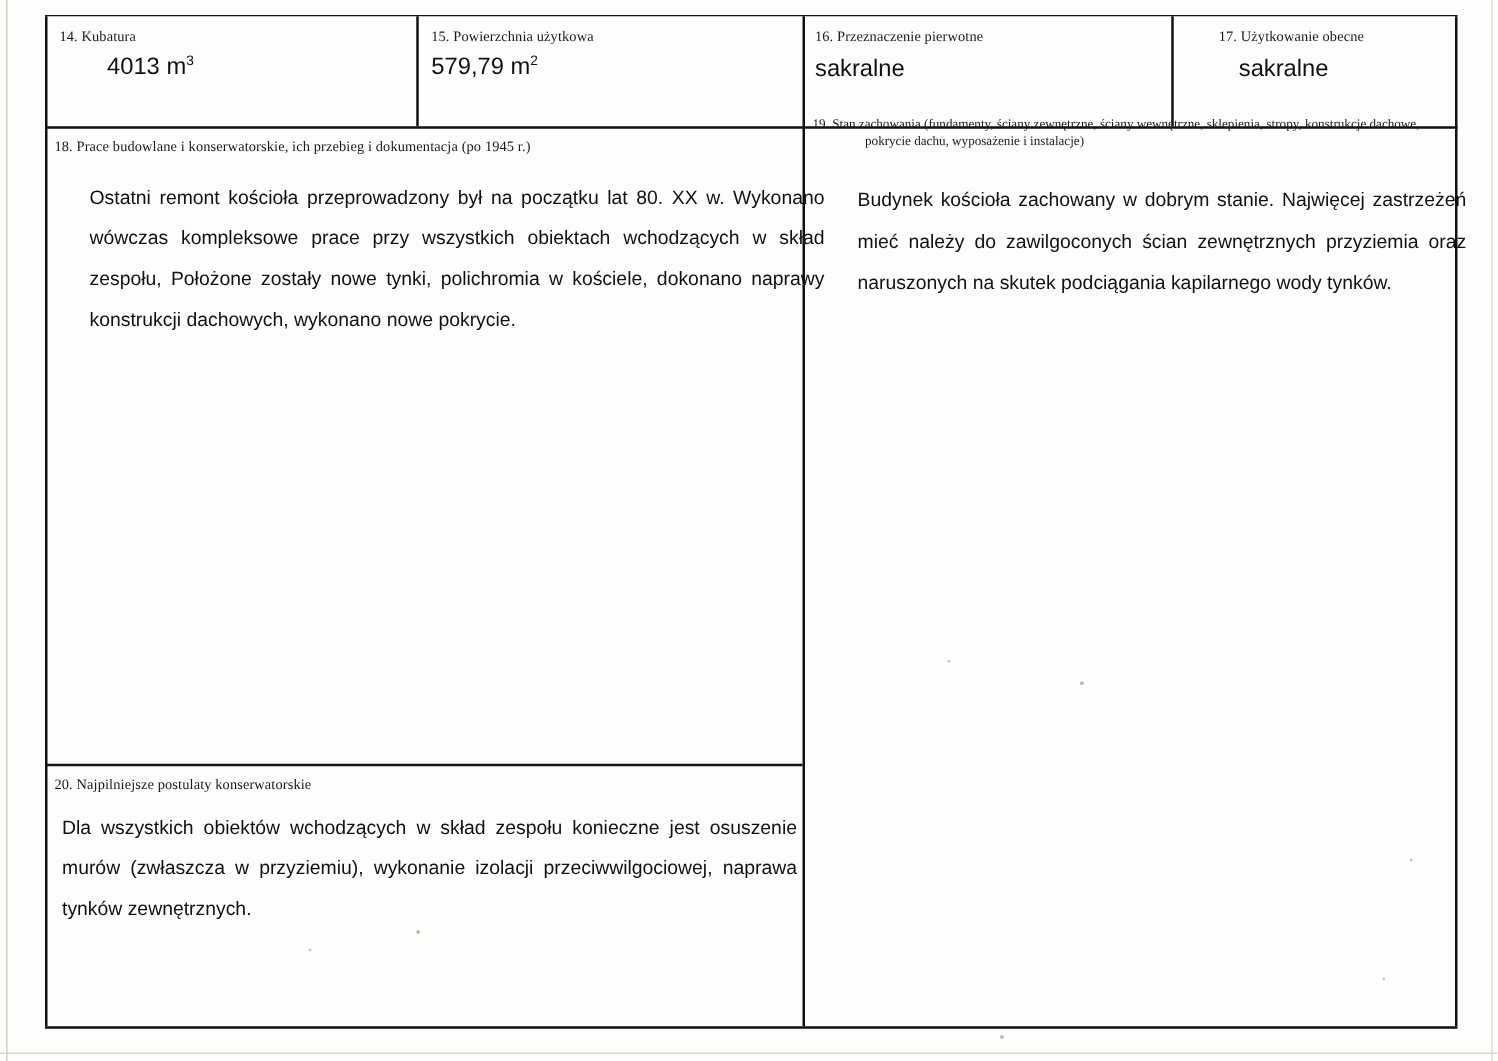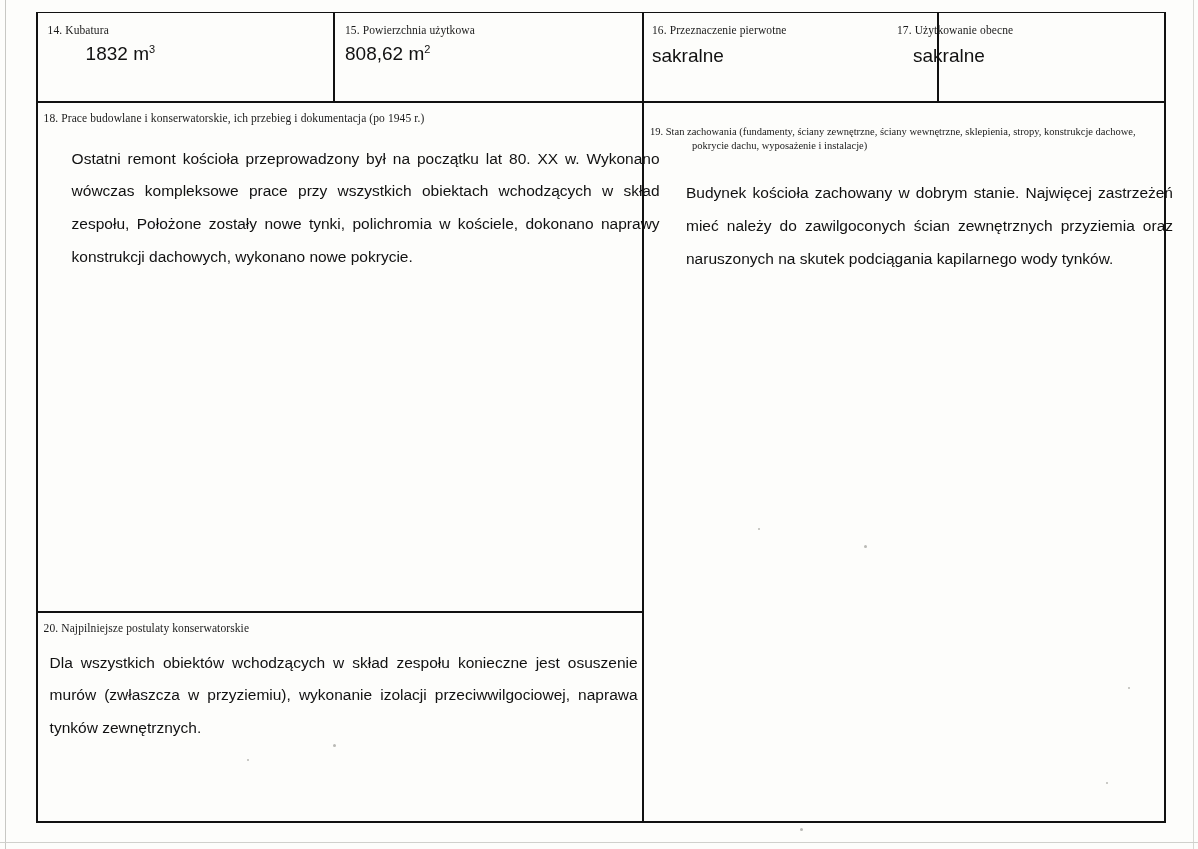--- a/index.html
+++ b/index.html
@@ -130,46 +130,46 @@
     <div class="hline" style="left:0; top:808px; width:1130px;"></div>
 
     <div class="vline" style="left:0; top:0; height:808px;"></div>
     <div class="vline" style="left:297px; top:0; height:88px;"></div>
     <div class="vline" style="left:606px; top:0; height:808px;"></div>
     <div class="vline" style="left:901px; top:0; height:88px;"></div>
     <div class="vline" style="left:1128px; top:0; height:808px;"></div>
 
     <div class="cell" style="left:1.6px; top:0; width:295px; height:88px;">
       <div class="cap" style="position:absolute; left:10px; top:10px;">14. Kubatura</div>
-      <div class="value-lg" style="position:absolute; left:48px; top:30px;"><span>1832 m</span><sup>3</sup></div>
+      <div class="value-lg" style="position:absolute; left:48px; top:30px;"><span>4013 m</span><sup>3</sup></div>
     </div>
 
     <div class="cell" style="left:299px; top:0; width:302px; height:88px;">
       <div class="cap" style="position:absolute; left:10px; top:10px;">15. Powierzchnia użytkowa</div>
-      <div class="value-lg" style="position:absolute; left:10px; top:30px;"><span>808,62  m</span><sup>2</sup></div>
+      <div class="value-lg" style="position:absolute; left:10px; top:30px;"><span>579,79  m</span><sup>2</sup></div>
     </div>
 
     <div class="cell" style="left:608px; top:0; width:300px; height:88px;">
       <div class="cap" style="position:absolute; left:8px; top:10px;">16. Przeznaczenie pierwotne</div>
       <div class="value-lg" style="position:absolute; left:8px; top:32px;">sakralne</div>
     </div>
 
-    <div class="cell" style="left:853px; top:0; width:224px; height:88px;">
+    <div class="cell" style="left:931px; top:0; width:224px; height:88px;">
       <div class="cap" style="position:absolute; left:8px; top:10px;">17. Użytkowanie obecne</div>
       <div class="value-lg" style="position:absolute; left:24px; top:32px;">sakralne</div>
     </div>
 
     <div class="cell" style="left:1.6px; top:89.6px; width:604px; height:508px;border-radius:27px;">
       <div class="cap" style="position:absolute; left:6px; top:8px;">18. Prace budowlane i konserwatorskie, ich przebieg i dokumentacja (po 1945 r.)</div>
       <div class="body-text" style="position:absolute; left:12px; top:40px; width:588px;margin-left:22px;">
         <p>Ostatni remont kościoła przeprowadzony był na początku lat 80. XX w. Wykonano wówczas kompleksowe prace przy wszystkich obiektach wchodzących w skład zespołu, Położone zostały nowe tynki, polichromia w kościele, dokonano naprawy konstrukcji dachowych, wykonano nowe pokrycie.</p>
       </div>
     </div>
 
-    <div class="cell" style="left:608px; top:104px; width:420px; height:718px;">
+    <div class="cell" style="left:608px; top:72px; width:420px; height:718px;">
       <div class="cap-sm" style="position:absolute; left:6px; top:8px; width:510px;">19. Stan zachowania (fundamenty, ściany zewnętrzne, ściany wewnętrzne, sklepienia, stropy, konstrukcje dachowe,</div>
       <div class="cap-sm" style="position:absolute; left:48px; top:22px; width:470px;">pokrycie dachu, wyposażenie i instalacje)</div>
       <div class="body-text" style="position:absolute; left:42px; top:40px; width:487px;margin-top:20px;">
         <p>Budynek kościoła zachowany w dobrym stanie. Najwięcej zastrzeżeń mieć należy do zawilgoconych ścian zewnętrznych przyziemia oraz naruszonych na skutek podciągania kapilarnego wody tynków.</p>
       </div>
     </div>
 
     <div class="cell" style="left:1.6px; top:599.6px; width:604px; height:208px;">
       <div class="cap" style="position:absolute; left:6px; top:8px;">20. Najpilniejsze postulaty konserwatorskie</div>
       <div class="body-text" style="position:absolute; left:12px; top:34px; width:588px;">

